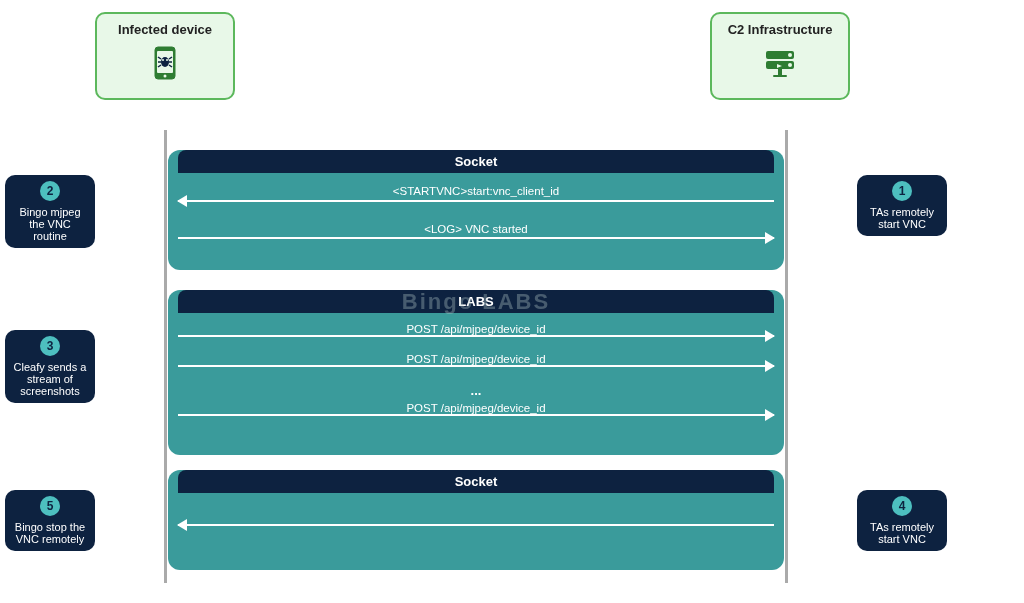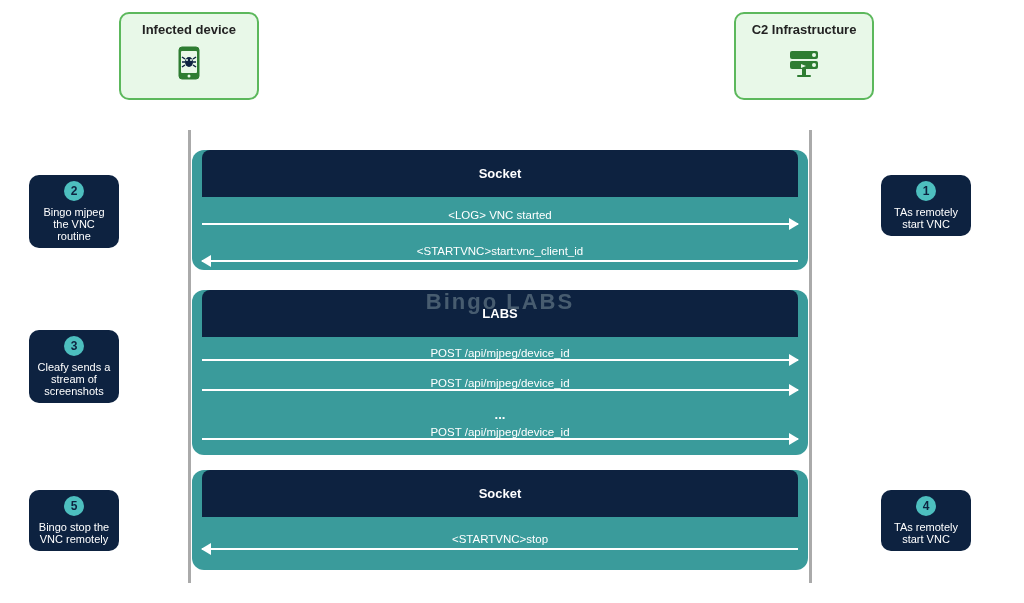--- a/index.html
+++ b/index.html
@@ -9,21 +9,20 @@
       width: 1024px;
       height: 603px;
       overflow: hidden;
       position: relative;
     }
     .diagram-container {
       width: 952px;
       height: 603px;
       position: relative;
       background: #fff;
-      margin-left: 24px;
     }
 
     
     .header-box {
       position: absolute;
       top: 12px;
       background: #e8f8e8;
       border: 2px solid #5cb85c;
       border-radius: 10px;
       text-align: center;
@@ -95,21 +94,21 @@
       left: 168px;
       right: 168px;
     }
     .proto-header {
       background: #0d2240;
       color: #fff;
       font-size: 13px;
       font-weight: bold;
       text-align: center;
       border-radius: 8px 8px 0 0;
-      padding: 16px 0;
+      padding: 4px 0;
       margin: 0 10px;
     }
     .proto-content {
       padding: 6px 10px 10px 10px;
     }
 
     
     .watermark {
       position: absolute;
       top: 50%;
@@ -193,30 +192,30 @@
 
   <div class="side-note" style="right: 5px; top: 490px;">
     <div class="num">4</div>
     <div>TAs remotely start VNC</div>
   </div>
 
   <div class="proto-block" style="top: 150px; bottom: auto; height: 120px;">
     <div class="proto-header">Socket</div>
     <div class="proto-content">
 
-      <div style="position:relative; height:30px; margin: 6px 0;">
-        <div style="position:absolute; top:50%; left:0; right:0; height:2px; background:#fff; transform:translateY(-50%);"></div>
-        <div style="position:absolute; right:-1px; top:50%; transform:translateY(-50%); width:0; height:0; border-top:6px solid transparent; border-bottom:6px solid transparent; border-left:10px solid #fff;"></div>
-        <div style="position:absolute; top:0; left:0; right:0; text-align:center; font-size:11.5px; color:#fff; font-weight:500;">&lt;LOG&gt; VNC started</div>
-      </div>
-
       <div style="position:relative; height:32px; margin: 6px 0;">
         <div style="position:absolute; top:50%; left:0; right:0; height:2px; background:#fff; transform:translateY(-50%);"></div>
         <div style="position:absolute; left:-1px; top:50%; transform:translateY(-50%); width:0; height:0; border-top:6px solid transparent; border-bottom:6px solid transparent; border-right:10px solid #fff;"></div>
         <div style="position:absolute; top:0; left:0; right:0; text-align:center; font-size:11.5px; color:#fff; font-weight:500;">&lt;STARTVNC&gt;start:vnc_client_id</div>
+      </div>
+
+      <div style="position:relative; height:30px; margin: 6px 0;">
+        <div style="position:absolute; top:50%; left:0; right:0; height:2px; background:#fff; transform:translateY(-50%);"></div>
+        <div style="position:absolute; right:-1px; top:50%; transform:translateY(-50%); width:0; height:0; border-top:6px solid transparent; border-bottom:6px solid transparent; border-left:10px solid #fff;"></div>
+        <div style="position:absolute; top:0; left:0; right:0; text-align:center; font-size:11.5px; color:#fff; font-weight:500;">&lt;LOG&gt; VNC started</div>
       </div>
     </div>
   </div>
 
   <div class="proto-block" style="top: 290px; height: 165px;">
     <div class="proto-header">LABS</div>
     <div class="proto-content">
 
       <div style="position:relative; height:26px; margin: 4px 0;">
         <div style="position:absolute; top:50%; left:0; right:0; height:2px; background:#fff; transform:translateY(-50%);"></div>
@@ -240,19 +239,18 @@
     </div>
   </div>
 
   <div class="proto-block" style="top: 470px; height: 100px;">
     <div class="proto-header">Socket</div>
     <div class="proto-content">
 
       <div style="position:relative; height:32px; margin: 10px 0;">
         <div style="position:absolute; top:50%; left:0; right:0; height:2px; background:#fff; transform:translateY(-50%);"></div>
         <div style="position:absolute; left:-1px; top:50%; transform:translateY(-50%); width:0; height:0; border-top:6px solid transparent; border-bottom:6px solid transparent; border-right:10px solid #fff;"></div>
-        <div style="position:absolute; top:0; left:0; right:0; text-align:center; font-size:11.5px; color:#fff; font-weight:500;">&lt;STARTVNC&gt;stop</div>
       </div>
     </div>
   </div>
 
   <div class="watermark">Bingo LABS</div>
 </div>
 
 </body></html>

